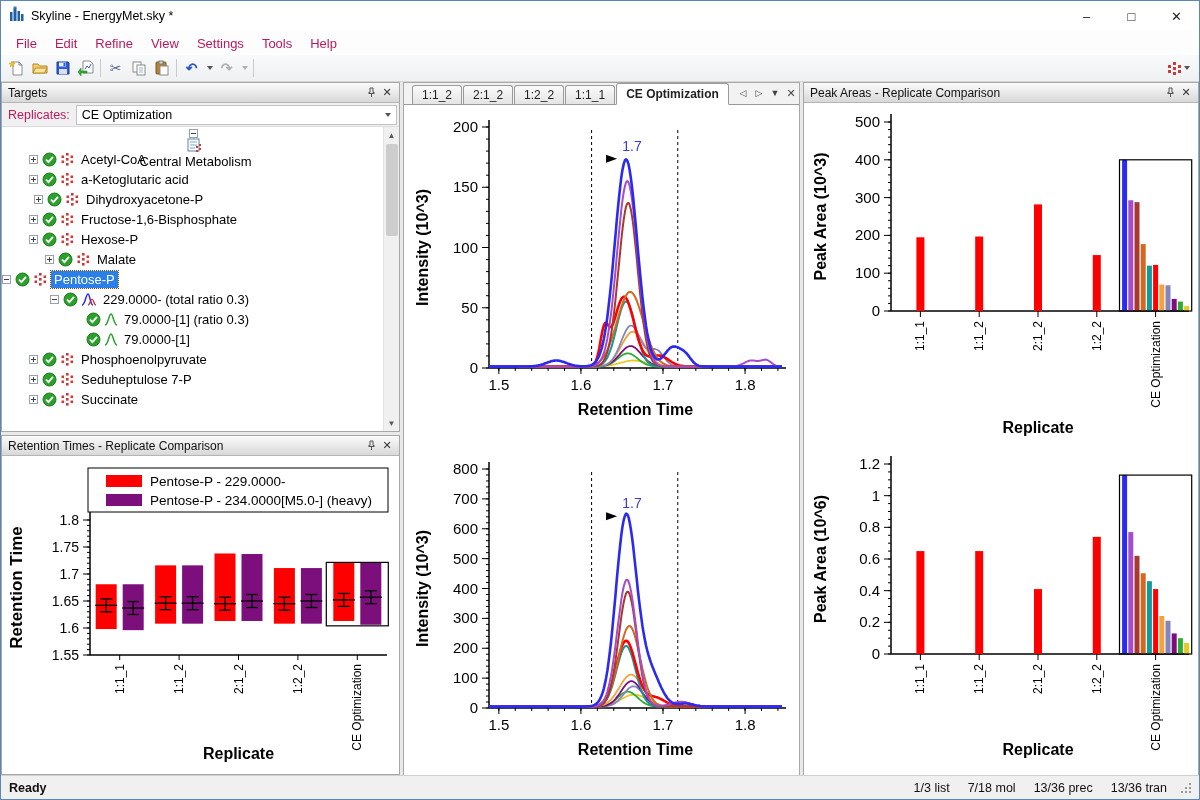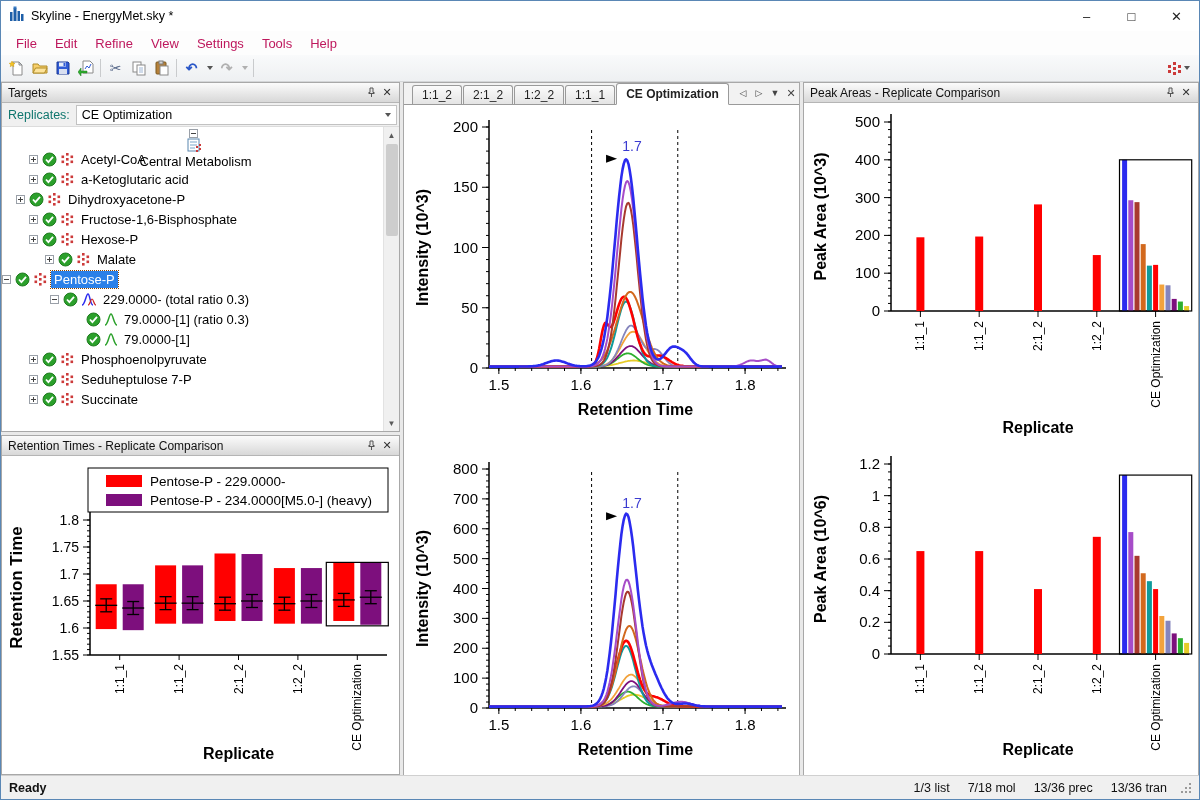--- a/index.html
+++ b/index.html
@@ -32,21 +32,21 @@
   #right-col { width:396px; flex:none; display:flex; flex-direction:column; }
 
   .panel { border:1px solid #a8a8a8; background:#fff; display:flex; flex-direction:column; min-height:0; }
   .panel-header { height:20px; flex:none; background:linear-gradient(#fbfbfb,#d8d8d8); border-bottom:1px solid #b5b5b5; display:flex; align-items:center; padding:0 4px 0 6px; }
   .panel-header .ph-title { flex:1; font-size:12px; color:#111; }
   .ph-btn { width:16px; height:16px; display:flex; align-items:center; justify-content:center; font-size:11px; color:#333; }
 
   
   #targets-panel { height:350px; flex:none; }
   #replicates-row { height:24px; flex:none; display:flex; align-items:center; background:#f0f0f0; border-bottom:1px solid #dcdcdc; padding-left:6px; }
-  #replicates-row .lbl { font-size:12.5px; color:#0f766e; margin-right:6px; }
+  #replicates-row .lbl { font-size:12.5px; color:#be185d; margin-right:6px; }
   #replicates-combo { flex:1; height:20px; margin-right:2px; background:#fff; border:1px solid #c2c2c2; display:flex; align-items:center; font-size:12.5px; padding-left:5px; color:#000; }
   #replicates-combo .caret { margin-left:auto; margin-right:5px; }
   #tree-wrap { flex:1; display:flex; min-height:0; }
   #tree { flex:1; overflow:hidden; padding-top:2px; }
   .tree-row { height:20px; display:flex; align-items:center; font-size:13px; white-space:nowrap; }
   .expander { width:9px; height:9px; border:1px solid #9aa0a8; background:#fff; position:relative; flex:none; margin-right:4px; }
   .expander:before { content:""; position:absolute; left:1px; top:3px; width:5px; height:1px; background:#444; }
   .expander.plus:after { content:""; position:absolute; left:3px; top:1px; width:1px; height:5px; background:#444; }
   .tree-label { padding:1px 3px; color:#000; }
   .tree-label.selected { background:#2a80e8; color:#fff; outline:1px dotted #8a4500; }
@@ -287,21 +287,21 @@
                       <rect x="1.5" y="3.5" width="2.6" height="2.6"></rect>
                       <rect x="6" y="6" width="2.6" height="2.6"></rect>
                       <rect x="10.5" y="8.5" width="2.6" height="2.6"></rect>
                       <rect x="1.5" y="8.5" width="2.6" height="2.6"></rect>
                       <rect x="6" y="11" width="2.6" height="2.6"></rect>
                     </g>
                   </svg>
                 </span>
                 <span class="tree-label">a-Ketoglutaric acid</span>
               </div>
-              <div class="tree-row" style="padding-left: 14px;">
+              <div class="tree-row" style="padding-left: 32px;">
                 <span class="expander plus"></span>
                 <span class="tree-ico">
                   <svg width="15" height="15">
                     <circle cx="7.5" cy="7.5" r="6.5" fill="#2ba02b" stroke="#1d7a1d"></circle>
                     <path d="M4 7.5l2.4 2.6L11 4.8" stroke="#fff" stroke-width="1.8" fill="none"></path>
                   </svg>
                 </span>
                 <span class="tree-ico">
                   <svg width="15" height="15">
                     <g fill="#cc3a3a">

